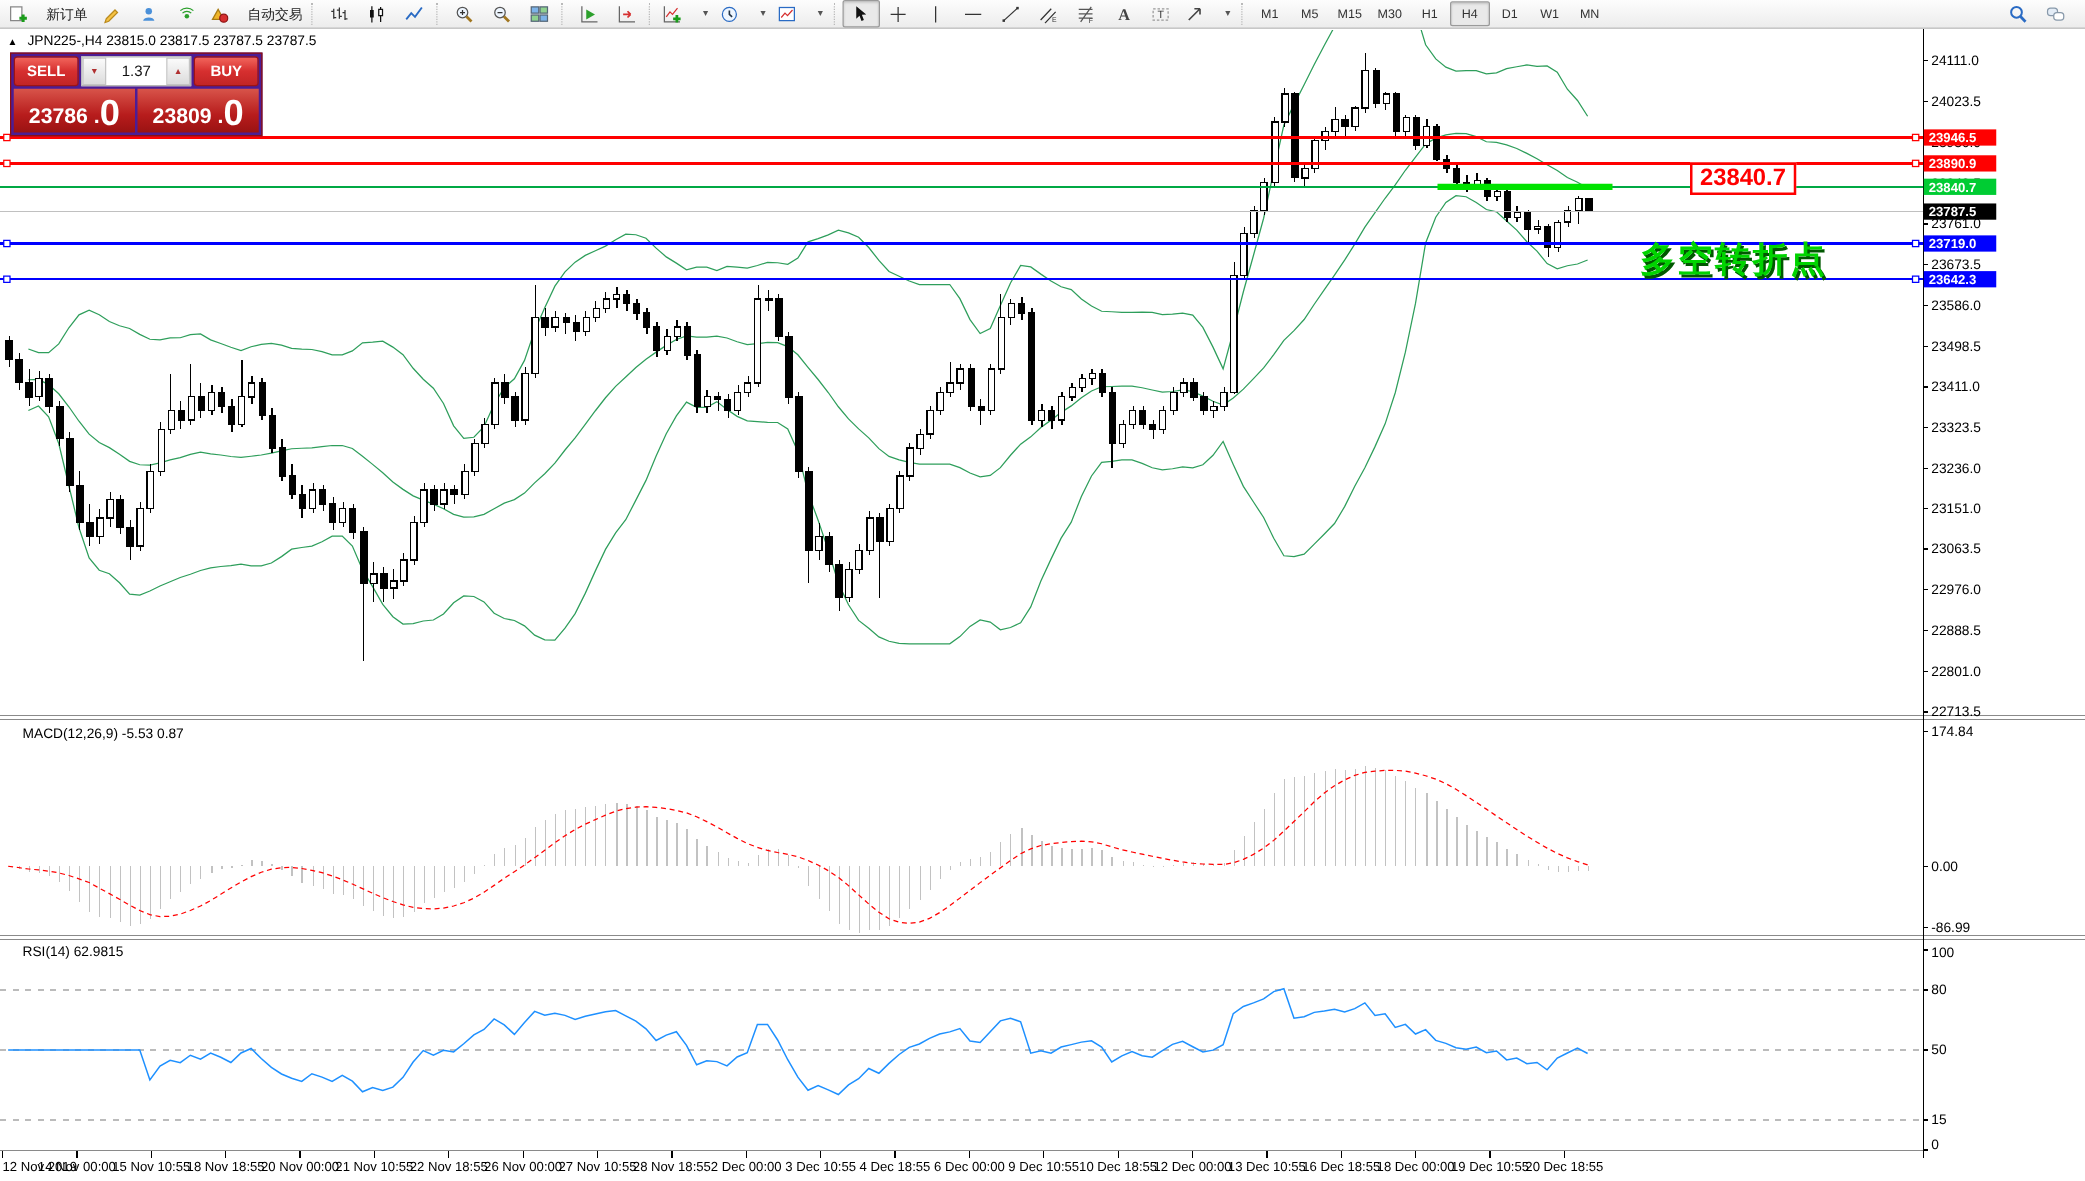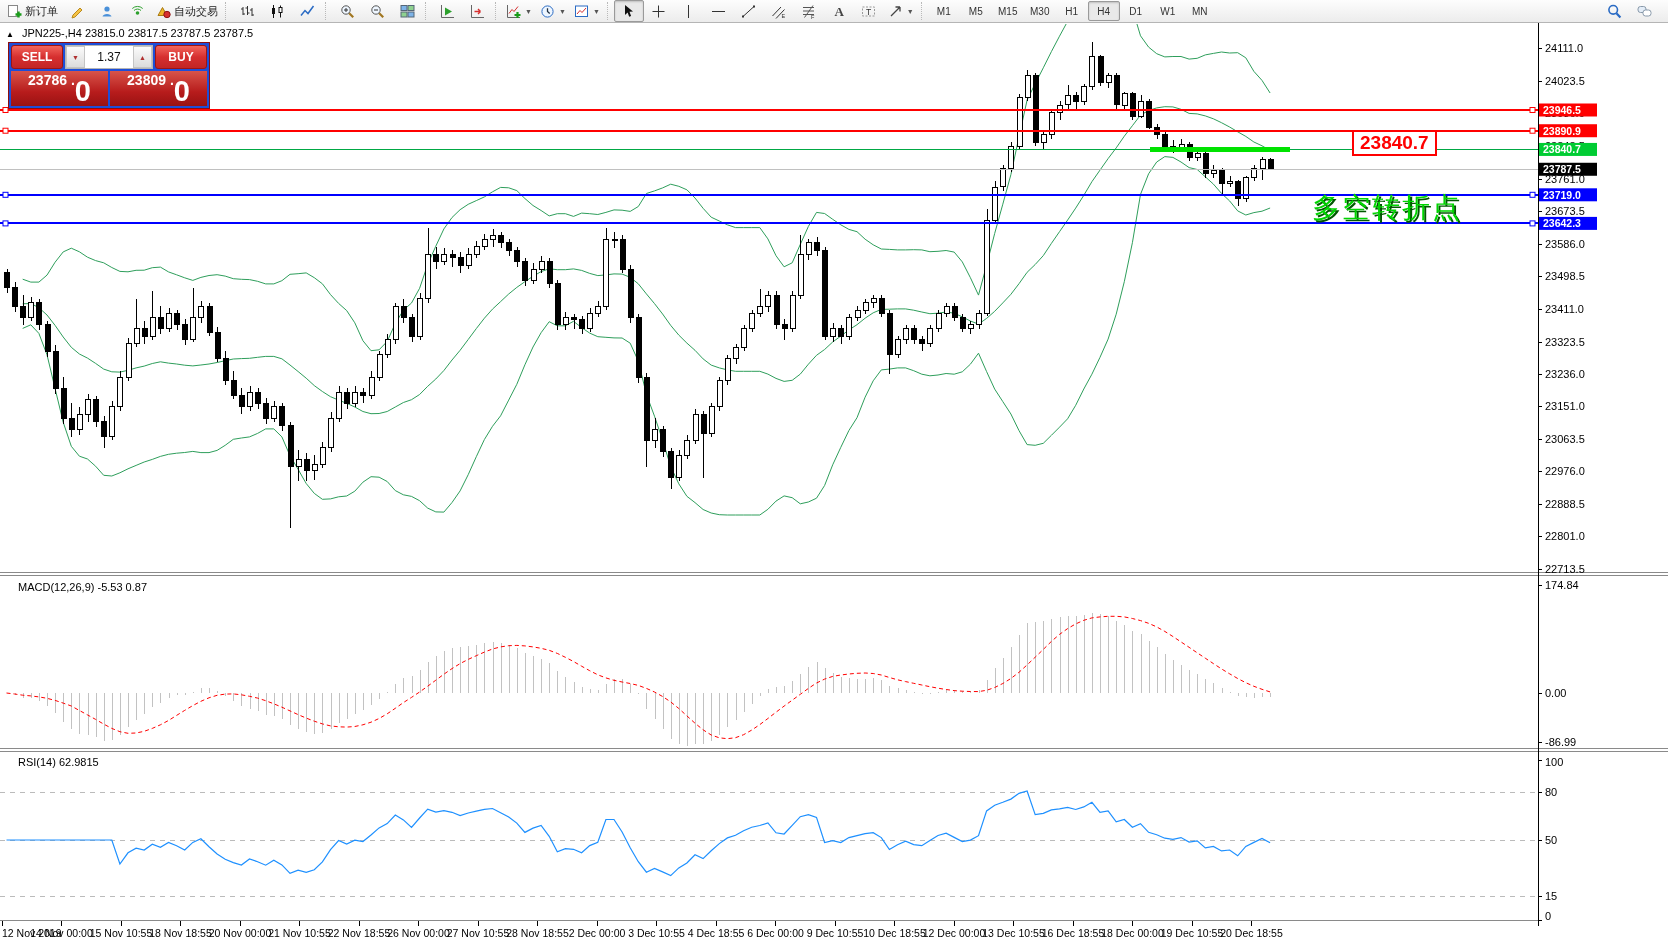--- a/index.html
+++ b/index.html
@@ -1,46 +1,46 @@
 <!DOCTYPE html>
 <html><head>
 <meta charset="utf-8">
 <style>
   html,body{margin:0;padding:0;width:1668px;height:945px;overflow:hidden;background:#fff;
     font-family:"Liberation Sans",sans-serif;position:relative}
   
   .toolbar{position:absolute;top:0;left:0;width:1668px;height:23px;box-sizing:border-box;
     background:linear-gradient(#fdfdfd,#ececec);border-bottom:1px solid #b5b5b5;
     display:flex;align-items:center;padding:0 3px;z-index:20}
-  .tb-btn{height:20px;min-width:22px;display:flex;align-items:center;justify-content:center;gap:3px;
+  .tb-btn{height:20px;min-width:22px;display:flex;align-items:center;justify-content:center;gap:15px;
     padding:0 3px;border:1px solid transparent;border-radius:2px;font-size:11px;color:#222;cursor:default;white-space:nowrap}
   .tb-btn.active{background:#e9e9e9;border:1px solid #9a9a9a;box-shadow:inset 0 1px 2px rgba(0,0,0,.18)}
   .tb-btn .dd{font-size:7px;color:#555;margin-left:1px}
   .tb-sep{width:3px;height:18px;border-left:1px dotted #b9b9b9;margin:0 3px}
   .tb-right{margin-left:auto;display:flex;align-items:center;margin-right:6px}
   .tf-btn{height:18px;min-width:24px;font-size:10px;color:#333}
   
   .symbol-header{position:absolute;left:6px;top:27px;font-size:11px;color:#000;z-index:6;white-space:nowrap}
   .symbol-header .tri{font-size:8px;margin-right:5px}
-  .trade-panel{position:absolute;left:8px;top:42px;width:202px;z-index:7;background:#1d4ed8;
+  .trade-panel{position:absolute;left:8px;top:42px;width:202px;z-index:7;background:#4c1d95;
     border:1px solid #8e0e0e;padding:2px;box-sizing:border-box}
   .tp-row1{display:flex;height:24px;gap:2px}
   .tp-btn{flex:0 0 50px;background:linear-gradient(#f2655c,#d62f2f 50%,#c22525);color:#fff;font-weight:bold;
     font-size:12px;display:flex;align-items:center;justify-content:center;border:1px solid #9d1414;border-radius:3px}
   .tp-spin{flex:1;display:flex;background:#fff;border:1px solid #b5b5b5}
   .arrow-btn{width:17px;background:linear-gradient(#fbfbfb,#dcdcdc);border:1px solid #c4c4c4;color:#b03030;
     font-size:7px;display:flex;align-items:center;justify-content:center}
   .tp-val{flex:1;display:flex;align-items:center;justify-content:center;font-size:12px;color:#111}
   .tp-row2{display:flex;height:35px;margin-top:2px;gap:2px}
   .tp-price{flex:1;background:linear-gradient(#d8544a,#b71c1c 60%,#9a1212);color:#fff;display:flex;
     align-items:flex-end;justify-content:center;padding-bottom:1px}
-  .tp-small{font-size:14px;font-weight:bold;margin-bottom:17px}
+  .tp-small{font-size:17px;font-weight:bold;margin-bottom:2px}
   .tp-big{font-size:29px;font-weight:bold;line-height:27px}
   .ind-label{position:absolute;left:18px;font-size:11px;color:#000;z-index:6;white-space:nowrap}
-  .annotation{position:absolute;left:1312px;top:189px;font-size:28px;font-weight:normal;color:#00d400;
+  .annotation{position:absolute;left:1312px;top:189px;font-size:28px;font-weight:bold;color:#00d400;
     text-shadow:2px 2px 0 #015701;z-index:5;letter-spacing:2px;white-space:nowrap}
   .price-flag{position:absolute;left:1352px;top:130px;border:2px solid #ff0000;color:#ff0000;background:#ffffff;
     font-size:19px;font-weight:bold;padding:0px 6px;z-index:5}
   #chart-svg{position:absolute;left:0;top:0;z-index:1}
 </style>
 </head>
 <body>
 
 <div class="toolbar" id="toolbar">
     <div class="tb-btn">

